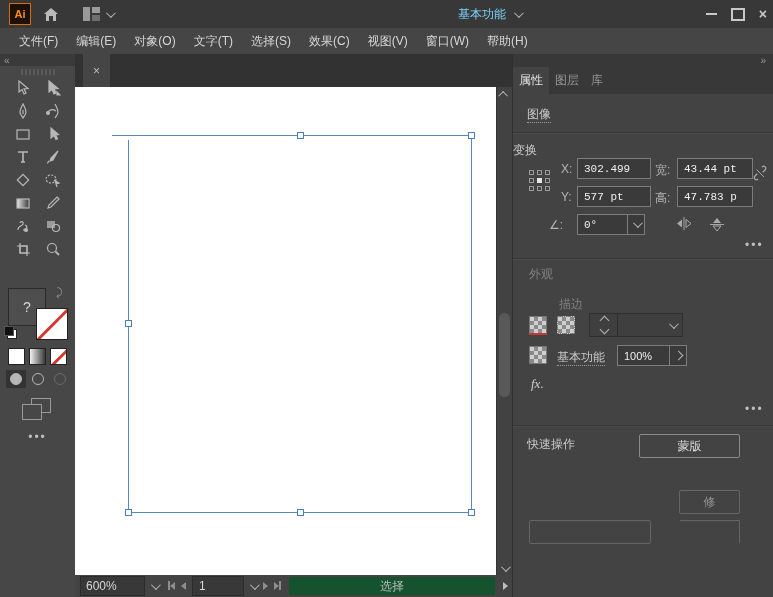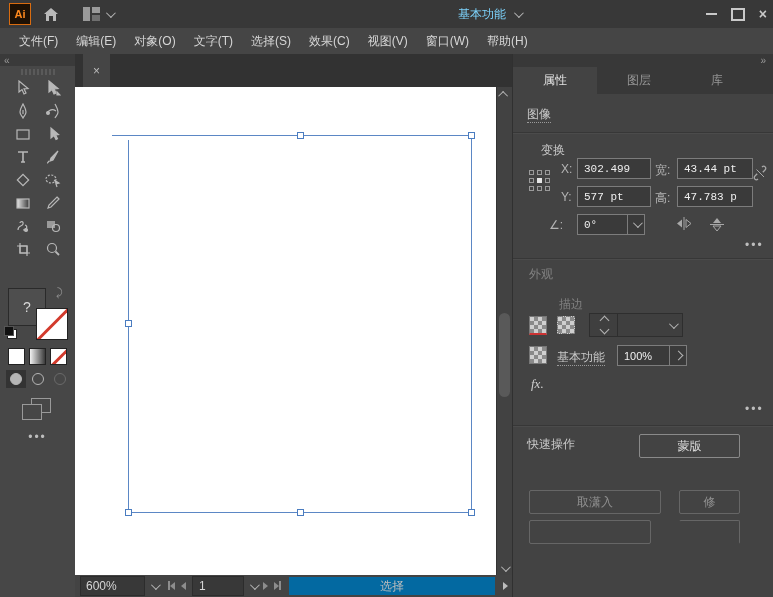--- a/index.html
+++ b/index.html
@@ -62,36 +62,36 @@
   .handle{position:absolute;width:7px;height:7px;background:#fff;border:1px solid #4a7cc0;box-sizing:border-box}
   .vscroll{position:absolute;right:0;top:0;width:15px;height:488px;background:#424242;border-left:1px solid #333}
   .vs-arrow{position:absolute;left:0;width:15px;height:14px;color:#9a9a9a;font-size:9px;display:flex;align-items:center;justify-content:center}
   .vs-thumb{position:absolute;left:2px;top:226px;width:11px;height:84px;background:#595959;border-radius:6px}
   
   .statusbar{position:absolute;left:75px;top:575px;width:437px;height:22px;background:#434343;display:flex;align-items:center}
   .zoombox{width:58px;height:18px;background:#383838;border:1px solid #2c2c2c;margin-left:5px;display:flex;align-items:center;padding-left:5px;color:#d6d6d6}
   .sb-dd{margin-left:6px}
   .navcluster{display:flex;align-items:center;margin-left:10px;gap:6px;color:#8d8d8d}
   .pagebox{width:44px;height:18px;background:#383838;border:1px solid #2c2c2c;display:flex;align-items:center;padding-left:6px;color:#d6d6d6}
-  .modeseg{flex:1;height:18px;margin:0 8px;background:#0369a1;display:flex;align-items:center;justify-content:center;color:#bdbdbd}
+  .modeseg{flex:1;height:18px;margin:0 8px;background:#14532d;display:flex;align-items:center;justify-content:center;color:#bdbdbd}
   .sb-right{margin-right:4px;color:#bdbdbd}
   .tri{display:inline-block;width:0;height:0}
   .tri.r{border-left:5px solid #8d8d8d;border-top:4px solid transparent;border-bottom:4px solid transparent}
   .tri.l{border-right:5px solid #8d8d8d;border-top:4px solid transparent;border-bottom:4px solid transparent}
   .tri.rw{border-left-color:#bdbdbd}
   .bar{display:inline-block;width:2px;height:9px;background:#8d8d8d}
   .chev{display:inline-block;width:6px;height:6px;border-right:1.6px solid #b5b5b5;border-bottom:1.6px solid #b5b5b5}
   .chev.down{transform:rotate(45deg) translateY(-2px)}
   .chev.up{transform:rotate(-135deg) translateY(-2px)}
   .chev.right{transform:rotate(-45deg)}
   
   .rpanel{position:absolute;left:512px;top:54px;width:261px;height:543px;background:#434343;border-left:1px solid #303030}
   .rp-top{height:13px;background:#383838;color:#9a9a9a;display:flex;justify-content:flex-end;align-items:center;padding-right:8px;font-size:10px}
   .rp-tabs{height:27px;background:#383838;display:flex;align-items:flex-end}
-  .rp-tab{height:27px;display:flex;align-items:center;padding:0 30px;color:#969696}
+  .rp-tab{height:27px;display:flex;align-items:center;padding:0 6px;color:#969696}
   .rp-tab.active{background:#434343;color:#e3e3e3}
   .rp-label{color:#c9c9c9}
   .dotted-u{border-bottom:1px dotted #9a9a9a;padding-bottom:1px}
   .divider{position:absolute;left:0;width:261px;height:1px;background:#373737;border-bottom:1px solid #4b4b4b}
   .field{position:absolute;height:19px;background:#3a3a3a;border:1px solid #7c7c7c;color:#efefef;
          font-family:"Liberation Mono",monospace;font-size:11px;display:flex;align-items:center;padding-left:6px}
   .flabel{position:absolute;color:#b4b4b4}
   .refgrid{position:absolute;display:grid;grid-template-columns:repeat(3,5px);grid-template-rows:repeat(3,5px);gap:3px}
   .refgrid i{border:1px solid #9a9a9a;display:block}
   .refgrid i.c{background:#e6e6e6;border-color:#e6e6e6}
@@ -341,21 +341,21 @@
       </div>
     <div class="rp-tabs">
       <div class="rp-tab active">属性</div>
       <div class="rp-tab">图层</div>
       <div class="rp-tab">库</div>
     </div>
 
     <div style="position:absolute;left:14px;top:52px" class="rp-label"><span class="dotted-u">图像</span></div>
     <div class="divider" style="top:78px"></div>
 
-    <div style="position:absolute;left:28px;top:88px" class="rp-label">变换</div>
+    <div style="position:absolute;left:0;top:88px" class="rp-label">变换</div>
     <div class="refgrid" style="left:16px;top:116px">
       <i></i>
         <i></i>
         <i></i>
         <i></i>
         <i class="c"></i>
         <i></i>
         <i></i>
         <i></i>
         <i></i>
@@ -421,23 +421,20 @@
         <span class="chev right"></span>
       </div>
     <div style="position:absolute;left:18px;top:322px" class="fxlabel">fx.</div>
     <span class="more-dots" style="left:232px;top:348px">•••</span>
     <div class="divider" style="top:371px"></div>
 
     <div style="position:absolute;left:14px;top:382px" class="rp-label">快速操作</div>
     <div class="qbtn" style="left:126px;top:380px;width:99px">
         <span>蒙版</span>
       </div>
-    <div class="qbtn ghost" style="left:16px;top:436px;width:130px">
-        <span>取潇入</span>
-      </div>
     <div class="qbtn ghost" style="left:166px;top:436px;width:59px">
         <span>修</span>
       </div>
     <div class="qbtn ghost" style="left:16px;top:466px;width:120px"></div>
     <div class="qbtn ghost" style="left:166px;top:466px;width:59px;border-bottom-color:transparent;border-left-color:transparent"></div>
   </div>
 
 </div>
 
 </body></html>

